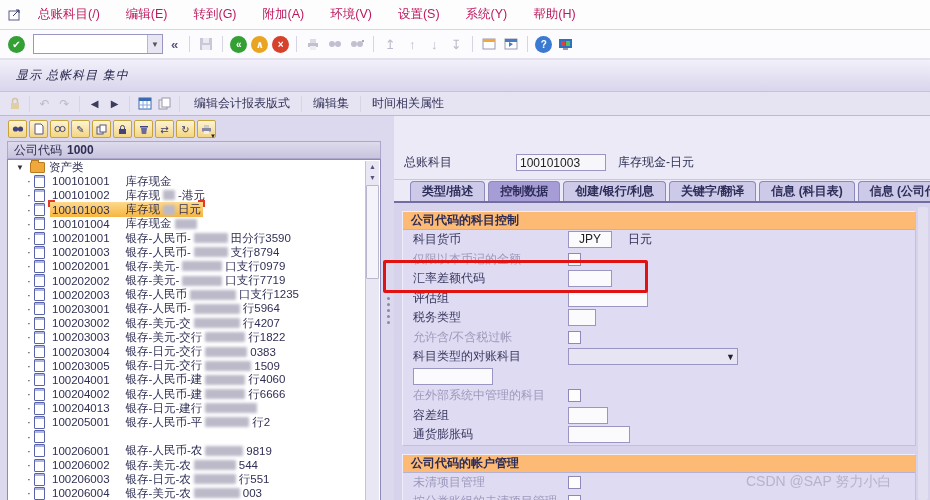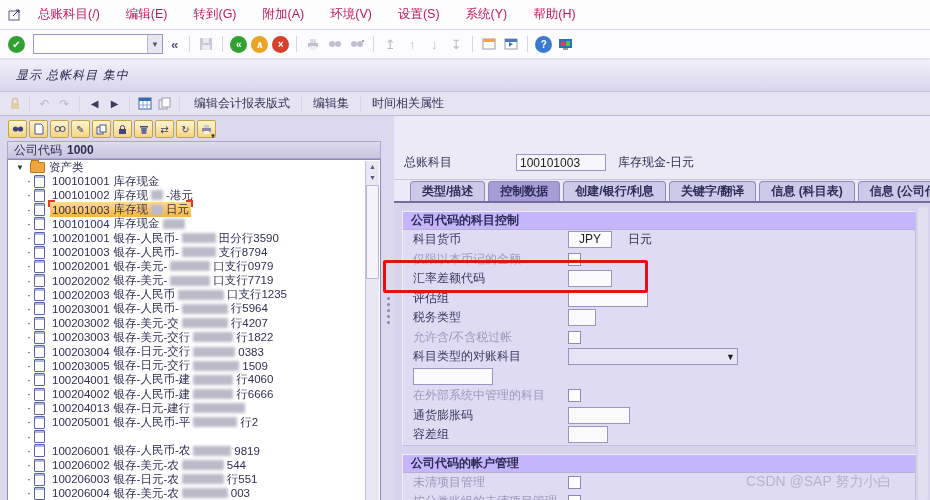--- a/index.html
+++ b/index.html
@@ -42,21 +42,21 @@
   .lp-header b{font-weight:bold;}
   .tree-box{position:relative;flex:1;margin:0 1px;background:#fff;border:1px solid #8d89b8;overflow:hidden;}
   .trow{height:14.2px;display:flex;align-items:center;font-size:11.5px;color:#2f2f55;padding-left:16px;white-space:nowrap;}
   .folder-row{padding-left:8px;gap:4px;}
   .exp{font-size:8px;color:#333;width:10px;}
   .folder-ic{width:13px;height:9px;background:#f0a73c;border:1px solid #b97a1e;border-radius:1px;position:relative;flex:none;}
   .folder-ic::before{content:"";position:absolute;top:-3px;left:0;width:6px;height:2px;background:#f0a73c;border:1px solid #b97a1e;border-bottom:none;}
   .bullet{width:10px;text-align:center;color:#333;flex:none;}
   .doc-ic{width:9px;height:11px;background:#fff;border:1px solid #5a62aa;border-radius:1px;
           box-shadow:inset 0 2px 0 #aeb6e2;margin-right:5px;flex:none;}
-  .tid{margin-right:4px;}
+  .tid{margin-right:16px;}
   .tlabel{display:inline-flex;align-items:center;gap:0;padding:0 2px;}
   .sel{background:linear-gradient(#fdda8d,#f6b441);position:relative;}
   .sel::before{content:"";position:absolute;left:-2px;top:-2px;width:5px;height:5px;border-left:2px solid #e03a2a;border-top:2px solid #e03a2a;}
   .sel::after{content:"";position:absolute;right:-2px;top:-2px;width:5px;height:5px;border-right:2px solid #e03a2a;border-top:2px solid #e03a2a;}
   .blur{display:inline-block;height:10px;background:#bcb9c9;filter:blur(1.6px);border-radius:1px;margin:0 3px;vertical-align:middle;}
   .vscroll{position:absolute;top:1px;right:1px;bottom:1px;width:13px;background:#e9e7f3;border-left:1px solid #c5c2da;
            display:flex;flex-direction:column;align-items:center;}
   .sarr{font-size:7px;color:#55557d;height:11px;line-height:11px;}
   .sthumb{width:11px;height:92px;background:#f4f3f9;border:1px solid #b9b6d0;border-radius:1px;margin-top:2px;}
   
@@ -72,21 +72,21 @@
           font-size:12px;padding:0 3px;color:#222;}
   .rdesc{margin-left:12px;color:#2f2f55;}
   .rblur{margin-left:10px;display:inline-flex;align-items:center;}
   .tabs-row{display:flex;align-items:flex-end;height:21px;padding-left:16px;background:#ebeaf6;}
   .tab{height:19px;line-height:19px;padding:0 11px;background:#cdc9e8;border:1px solid #8d89b8;border-bottom:none;
        border-radius:4px 4px 0 0;font-size:12px;font-weight:bold;color:#2e2e5a;margin-right:3px;white-space:nowrap;}
   .tab.active{background:#a79dd6;}
   .rp-content{flex:1;background:#d7d3ec;border-top:2px solid #716da0;padding:0 6px;overflow:hidden;position:relative;}
   .rtrack{position:absolute;top:4px;right:2px;bottom:4px;width:10px;background:#e2dff1;border-radius:2px;}
   .groupbox{margin:8px 8px 0 2px;background:#dfdbf3;border:1px solid #c3bfe0;border-top-color:#efedf8;border-left-color:#efedf8;}
-  .group-title{height:17px;line-height:17px;background:#c4b5fd;border-bottom:1px solid #b6b2d4;
+  .group-title{height:17px;line-height:17px;background:#fdba74;border-bottom:1px solid #b6b2d4;
                font-size:12px;font-weight:bold;color:#2c2c56;padding-left:8px;}
   .frow{height:19.5px;display:flex;align-items:center;padding-left:10px;font-size:12px;}
   .flabel{width:155px;flex:none;color:#38385f;white-space:nowrap;overflow:hidden;}
   .flabel.dis{color:#9d99bb;}
   .fctrl{display:inline-flex;align-items:center;}
   .finput{display:inline-block;height:15px;line-height:15px;background:#fbfafd;border:1px solid #9a96c4;
           font-size:12px;padding:0 2px;color:#222;}
   .fcheck{width:11px;height:11px;background:#fdfdfe;border:1px solid #8d89b8;display:inline-block;}
   .fselect{display:inline-flex;height:15px;align-items:center;justify-content:flex-end;background:#e7e4f4;
            border:1px solid #9a96c4;}
@@ -507,29 +507,29 @@
                   <span class="finput" style="width: 74px;">&nbsp;</span>
                 </span>
               </div>
               <div class="frow">
                 <span class="flabel dis">在外部系统中管理的科目</span>
                 <span class="fctrl">
                   <span class="fcheck"></span>
                 </span>
               </div>
               <div class="frow">
+                <span class="flabel">容差组</span>
+                <span class="fctrl">
+                  <span class="finput" style="width: 34px;">&nbsp;</span>
+                </span>
+              </div>
+              <div class="frow">
                 <span class="flabel">通货膨胀码</span>
                 <span class="fctrl">
                   <span class="finput" style="width: 56px;">&nbsp;</span>
-                </span>
-              </div>
-              <div class="frow">
-                <span class="flabel">容差组</span>
-                <span class="fctrl">
-                  <span class="finput" style="width: 34px;">&nbsp;</span>
                 </span>
               </div>
             </div>
         </div>
         <div class="groupbox">
           <div class="group-title">公司代码的帐户管理</div>
           <div id="group2-rows">
               <div class="frow">
                 <span class="flabel dis">未清项目管理</span>
                 <span class="fctrl">

